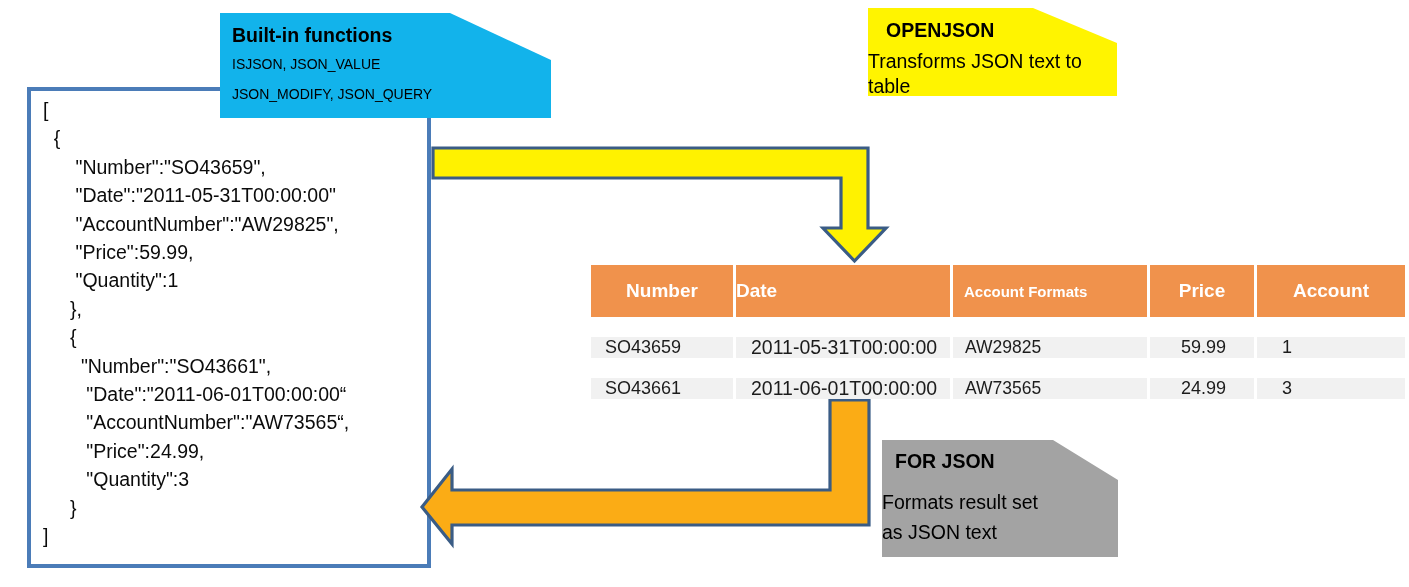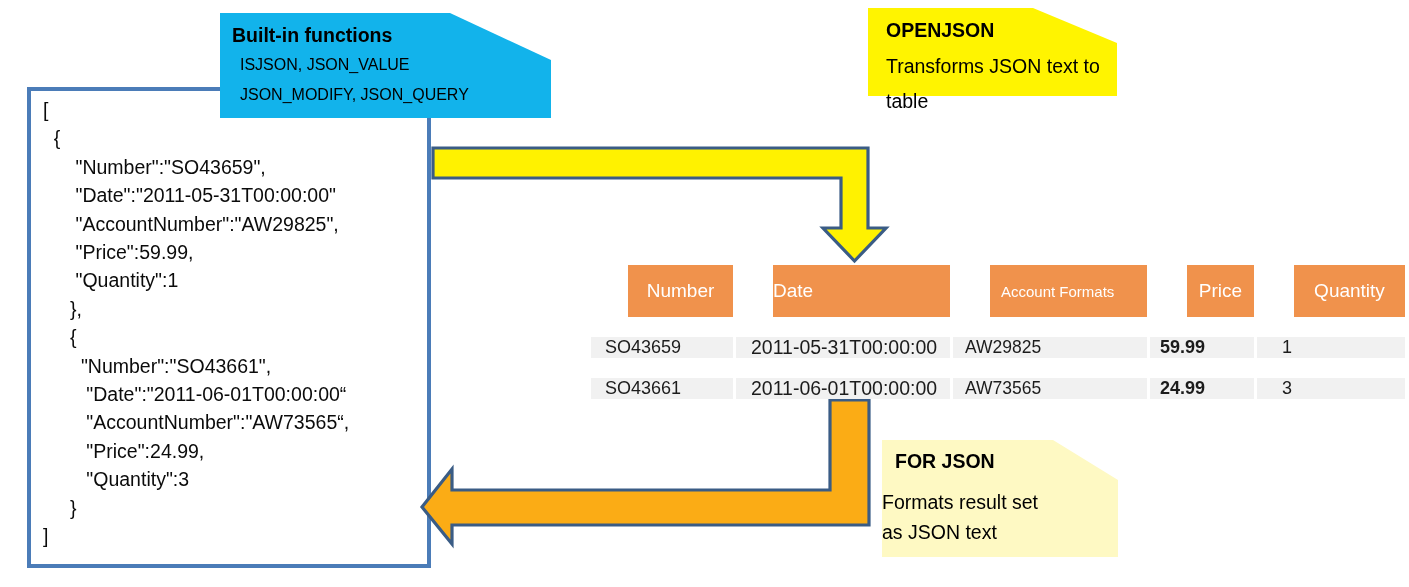--- a/index.html
+++ b/index.html
@@ -21,55 +21,55 @@
   
   .callout{position:absolute;z-index:3;color:#000;}
   .callout .title{font-weight:bold;display:block;}
   .callout .body{white-space:pre;display:block;}
   .callout-cyan{
     left:220px;top:13px;width:331px;height:129px;background:#12B3EB;
     clip-path:polygon(0 0,230px 0,331px 47px,331px 105px,0 105px);
     padding:0;
   }
   .callout-cyan .title{font-size:19.5px;padding:7px 0 0 12px;line-height:30px;}
-  .callout-cyan .body{font-size:16px;line-height:29.5px;padding-left:12px;margin-left:8px;}
+  .callout-cyan .body{font-size:14px;line-height:29.5px;padding-left:12px;}
   .callout-yellow{
     left:868px;top:8px;width:249px;height:88px;background:#FFF400;
     clip-path:polygon(0 0,165px 0,249px 35px,249px 104px,0 104px);
   }
   .callout-yellow .title{font-size:19.5px;padding:10px 0 0 18px;line-height:24px;}
-  .callout-yellow .body{font-size:19.5px;line-height:35px;padding-left:18px;margin-top:7px;}
+  .callout-yellow .body{font-size:19.5px;line-height:25px;margin-top:7px;}
   .callout-orange{
-    left:882px;top:440px;width:236px;height:117px;background:#fef9c3;
+    left:882px;top:440px;width:236px;height:117px;background:#a3a3a3;
     clip-path:polygon(0 0,171px 0,236px 40px,236px 117px,0 117px);
   }
   .callout-orange .title{font-size:19.5px;padding:9px 0 0 13px;line-height:24px;}
   .callout-orange .body{font-size:19.5px;line-height:30px;margin-top:14px;}
   
   .result-table{
     position:absolute;left:591px;top:265px;width:814px;z-index:3;
     display:grid;grid-template-columns:142px 214px 194px 104px 148px;
     grid-template-rows:52px 37px 37px;column-gap:3px;row-gap:4px;
   }
   .th{
-    background:#F0924C;color:#ffffff;font-weight:normal;font-size:19px;
-    display:flex;align-items:center;margin-left:37px;
+    background:#F0924C;color:#ffffff;font-weight:bold;font-size:19px;
+    display:flex;align-items:center;
   }
   .th.c0,.th.c3,.th.c4{justify-content:center;}
   .th.c1{}
   .th.c2{padding-left:11px;}
   .th-small{font-size:15px;}
   .td{
     background:#F1F1F1;color:#1c1c1c;font-size:18px;
     display:flex;align-items:center;margin-top:16px;
   }
   .td.c0{padding-left:14px;}
   .td.c1{padding-left:15px;font-size:19.5px;}
   .td.c2{padding-left:12px;font-size:17.5px;}
-  .td.c3{padding-left:10px;font-weight:bold;}
+  .td.c3{padding-left:31px;}
   .td.c4{padding-left:25px;}
 </style>
 </head>
 <body>
 
 <div id="canvas">
 
   <div class="json-box">
     <div class="json-text">[
   {
@@ -110,21 +110,21 @@
     <span class="title">FOR JSON</span>
     <span class="body">Formats result set
 as JSON text</span>
   </div>
 
   <div class="result-table">
       <div class="th c0">Number</div>
       <div class="th c1">Date</div>
       <div class="th c2 th-small">Account Formats</div>
       <div class="th c3">Price</div>
-      <div class="th c4">Quantity</div>
+      <div class="th c4">Account</div>
       <div class="td c0">SO43659</div>
       <div class="td c1">2011-05-31T00:00:00</div>
       <div class="td c2">AW29825</div>
       <div class="td c3">59.99</div>
       <div class="td c4">1</div>
       <div class="td c0">SO43661</div>
       <div class="td c1">2011-06-01T00:00:00</div>
       <div class="td c2">AW73565</div>
       <div class="td c3">24.99</div>
       <div class="td c4">3</div>

